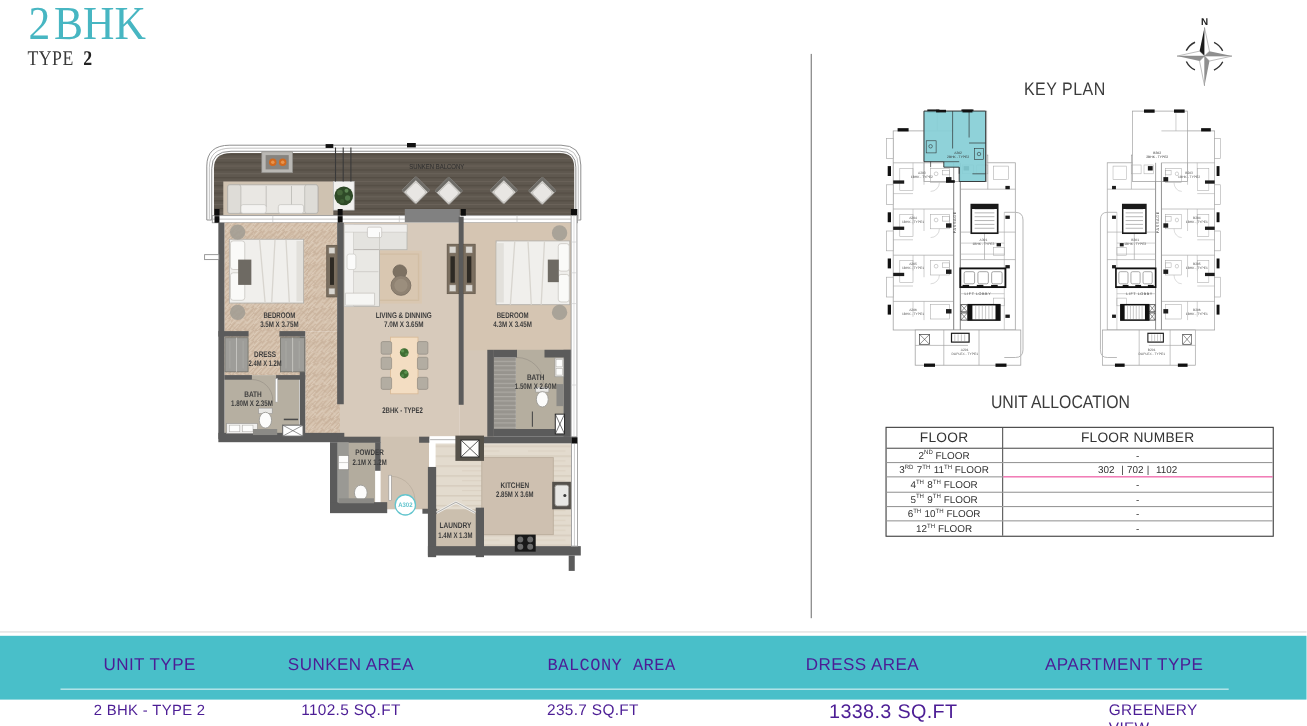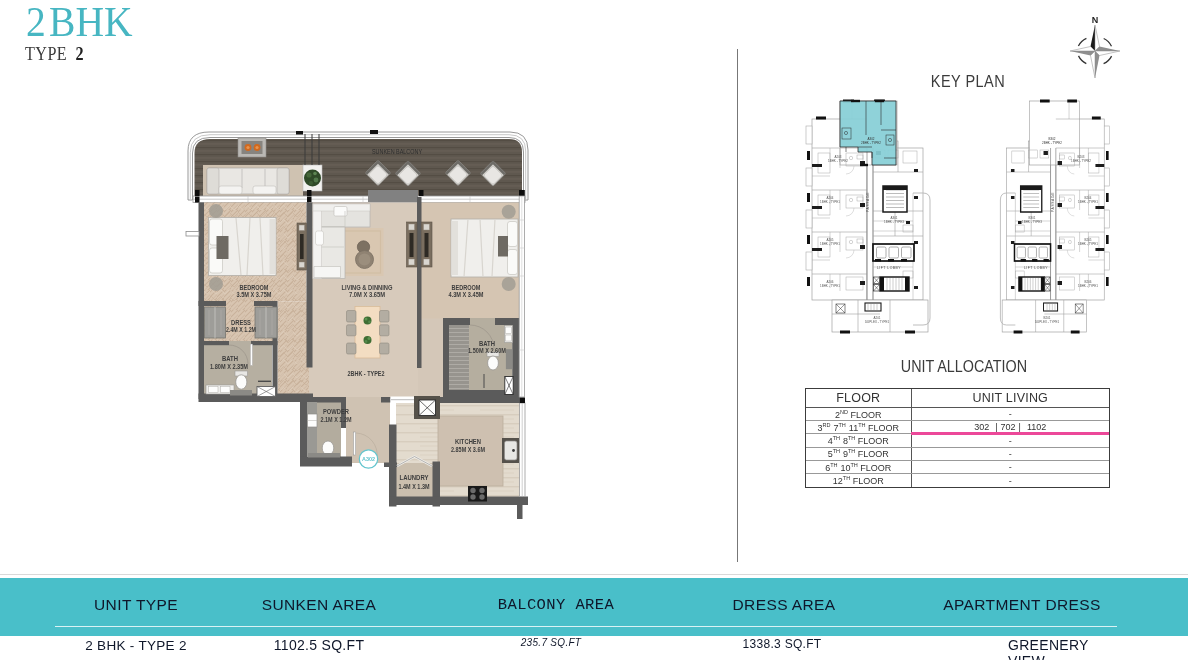--- a/index.html
+++ b/index.html
@@ -621,38 +621,38 @@
         <text x="1032" y="222.8">1BHK - TYPE3</text>
   <text x="1047" y="319">B201</text>
         <text x="1047" y="322.8">DUPLEX - TYPE1</text>
   <text x="1036" y="268.5" font-size="3.4" fill="#444" letter-spacing="0.5">LIFT LOBBY</text>
   <text x="1054" y="202" transform="rotate(-90 1054 202)" font-size="3.4" letter-spacing="0.6" fill="#444">PASSAGE</text>
 </g>
 </svg>
 
 <div class="abs" style="left:884px;top:357px;width:160px;text-align:center;font-size:16.5px;letter-spacing:0;color:#3b3b3b;transform:scaleX(.87);">UNIT ALLOCATION</div>
 
-<div class="abs" style="left:805px;top:388px;width:305px;height:100px;border:1.6px solid #3c3c3c;box-sizing:border-box;">
+<div class="abs" style="left:805px;top:388px;width:353px;height:100px;border:1.6px solid #3c3c3c;box-sizing:border-box;">
   <table style="width:100%;height:100%;border-collapse:collapse;table-layout:fixed;color:#333;">
     <colgroup>
           <col style="width:105px">
           <col>
         </colgroup>
     <tbody>
           <tr style="height:18px;">
       <th style="font-size:12.5px;font-weight:normal;border-right:1px solid #555;border-bottom:1.4px solid #555;letter-spacing:.2px;">FLOOR</th>
-      <th style="font-size:12.5px;font-weight:normal;border-bottom:1.4px solid #555;letter-spacing:.2px;">UNIT LIVING</th>
+      <th style="font-size:12.5px;font-weight:normal;border-bottom:1.4px solid #555;letter-spacing:.2px;">FLOOR NUMBER</th>
     </tr>
     <tr style="height:13px;">
             <td style="font-size:9px;text-align:center;border-right:1px solid #555;border-bottom:1px solid #999;">2<sup style="font-size:5.5px;">ND</sup> FLOOR</td>
             <td style="font-size:9px;text-align:center;border-bottom:1px solid #999;">-</td>
           </tr>
     <tr style="height:13px;">
             <td style="font-size:9px;text-align:center;border-right:1px solid #555;border-bottom:1px solid #999;">3<sup style="font-size:5.5px;">RD</sup> 7<sup style="font-size:5.5px;">TH</sup> 11<sup style="font-size:5.5px;">TH</sup> FLOOR</td>
-            <td style="font-size:9px;text-align:center;border-bottom:3px solid #ec4899;">302  | 702 |  1102</td>
+            <td style="font-size:9px;text-align:center;border-bottom:1px solid #ec4899;">302  | 702 |  1102</td>
           </tr>
     <tr style="height:13px;">
             <td style="font-size:9px;text-align:center;border-right:1px solid #555;border-bottom:1px solid #999;">4<sup style="font-size:5.5px;">TH</sup> 8<sup style="font-size:5.5px;">TH</sup> FLOOR</td>
             <td style="font-size:9px;text-align:center;border-bottom:1px solid #999;">-</td>
           </tr>
     <tr style="height:13px;">
             <td style="font-size:9px;text-align:center;border-right:1px solid #555;border-bottom:1px solid #999;">5<sup style="font-size:5.5px;">TH</sup> 9<sup style="font-size:5.5px;">TH</sup> FLOOR</td>
             <td style="font-size:9px;text-align:center;border-bottom:1px solid #999;">-</td>
           </tr>
     <tr style="height:13px;">
@@ -662,38 +662,38 @@
     <tr style="height:13px;">
             <td style="font-size:9px;text-align:center;border-right:1px solid #555;">12<sup style="font-size:5.5px;">TH</sup> FLOOR</td>
             <td style="font-size:9px;text-align:center;">-</td>
           </tr>
   </tbody>
       </table>
 </div>
 
 <div class="abs" style="left:0;top:574px;width:1188px;height:1px;background:#d9d9d9;"></div>
 
-<div class="abs" style="left:0;top:578px;width:1188px;height:58px;background:#49bfc9;color:#0f172a;">
+<div class="abs" style="left:0;top:578px;width:1188px;height:58px;background:#49bfc9;color:#4c1d95;">
 
   <div class="abs" style="left:136px;top:18px;transform:translateX(-50%);font-size:15.5px;letter-spacing:.4px;">UNIT TYPE</div>
 
   <div class="abs" style="left:319px;top:18px;transform:translateX(-50%);font-size:15.5px;letter-spacing:.4px;">SUNKEN AREA</div>
 
   <div class="abs" style="left:556px;top:18px;transform:translateX(-50%);font-size:15.5px;letter-spacing:.4px;font-family:Liberation Mono, monospace;">BALCONY AREA</div>
 
   <div class="abs" style="left:784px;top:18px;transform:translateX(-50%);font-size:15.5px;letter-spacing:.4px;">DRESS AREA</div>
 
-  <div class="abs" style="left:1022px;top:18px;transform:translateX(-50%);font-size:15.5px;letter-spacing:.4px;">APARTMENT DRESS</div>
+  <div class="abs" style="left:1022px;top:18px;transform:translateX(-50%);font-size:15.5px;letter-spacing:.4px;">APARTMENT TYPE</div>
 
   <div class="abs" style="left:55px;top:48px;width:1062px;height:1.4px;background:rgba(255,255,255,.8);"></div>
 
   <div class="abs" style="left:136px;top:60px;transform:translateX(-50%);font-size:13.5px;letter-spacing:.3px;">2 BHK - TYPE 2</div>
 
   <div class="abs" style="left:319px;top:59px;transform:translateX(-50%);font-size:14px;letter-spacing:.3px;text-align:right;">1102.5 SQ.FT</div>
 
-  <div class="abs" style="left:551px;top:59px;transform:translateX(-50%);font-size:10px;letter-spacing:.3px;font-style:italic;">235.7 SQ.FT</div>
-
-  <div class="abs" style="left:782px;top:59px;transform:translateX(-50%);font-size:12px;letter-spacing:.3px;">1338.3 SQ.FT</div>
+  <div class="abs" style="left:539px;top:59px;transform:translateX(-50%);font-size:14px;letter-spacing:.3px;">235.7 SQ.FT</div>
+
+  <div class="abs" style="left:812px;top:59px;transform:translateX(-50%);font-size:18px;letter-spacing:.3px;">1338.3 SQ.FT</div>
 
   <div class="abs" style="left:1068px;top:59px;transform:translateX(-50%);font-size:14px;letter-spacing:.3px;">GREENERY VIEW</div>
 </div>
 
 </div>
 
 </body></html>

